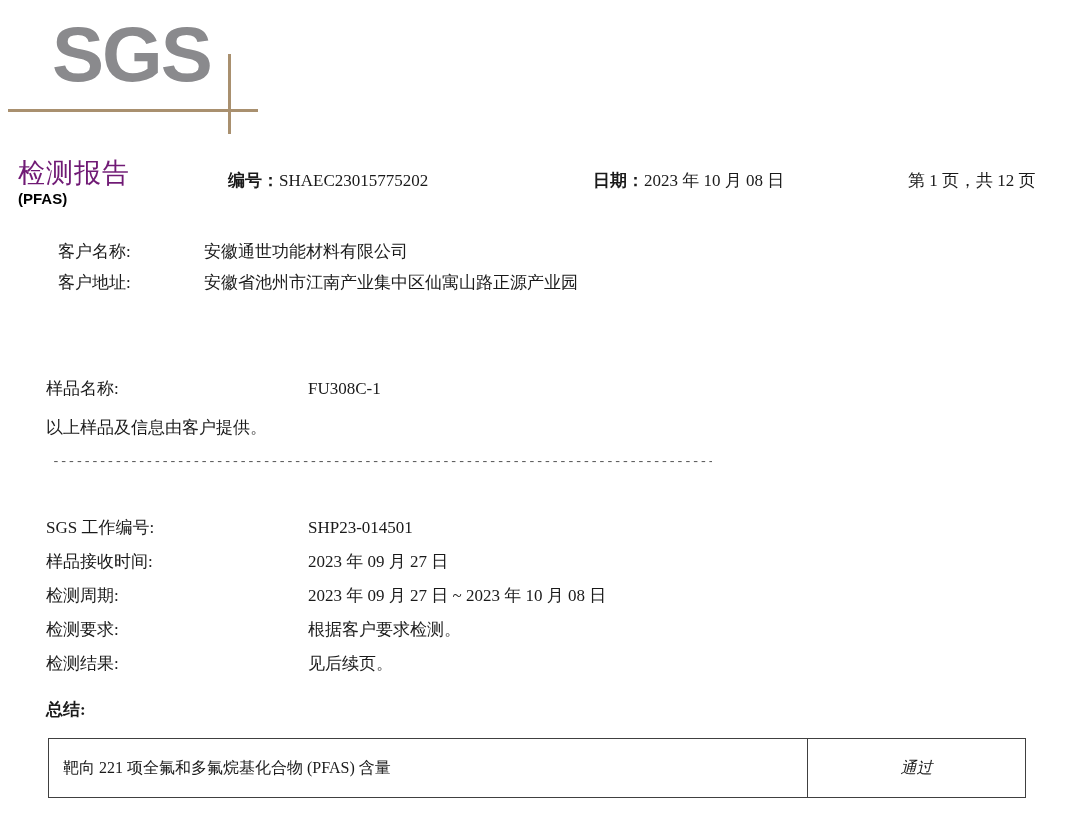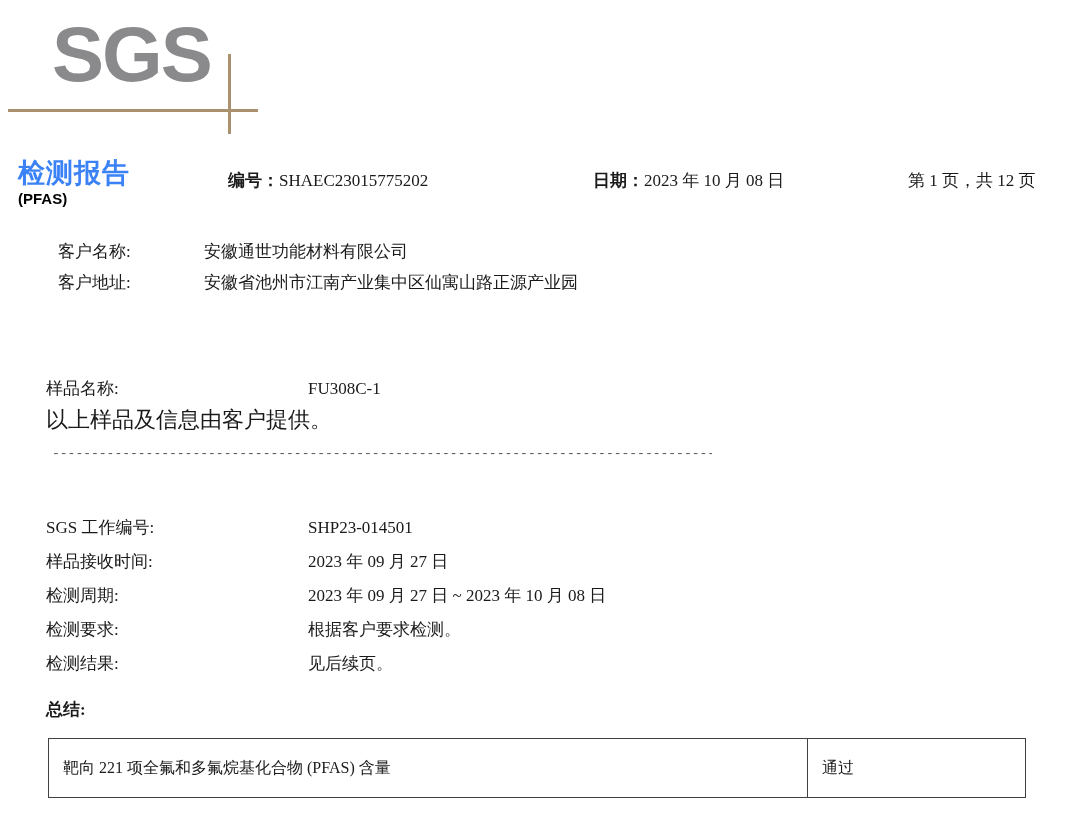--- a/index.html
+++ b/index.html
@@ -52,25 +52,25 @@
 
   
   .title-block {
     position: absolute;
     left: 18px;
     top: 158px;
     width: 190px;
   }
   .doc-title {
     font-family: "Liberation Sans", sans-serif;
-    font-weight: bold;
+    font-weight: normal;
     font-size: 27px;
     letter-spacing: 1px;
     line-height: 30px;
-    color: #3b82f6;
+    color: #701a75;
   }
   .doc-subtitle {
     font-family: "Liberation Sans", sans-serif;
     font-weight: bold;
     font-size: 15px;
     line-height: 18px;
     margin-top: 2px;
     color: #000;
   }
 
@@ -103,21 +103,21 @@
   
   .sample-block {
     position: absolute;
     left: 46px;
     top: 374px;
     font-size: 17px;
     line-height: 30px;
     width: 900px;
   }
   .sample-block .k { display: inline-block; width: 262px; }
-  .sample-note { margin-top: 0; font-size: 22px; }
+  .sample-note { margin-top: 8px; font-size: 17px; }
   .dash-rule {
     margin-top: 4px;
     margin-left: 6px;
     width: 660px;
     color: #555;
     font-size: 13px;
     letter-spacing: 0px;
     white-space: nowrap;
     overflow: hidden;
     font-family: "Liberation Mono", monospace;
@@ -150,21 +150,21 @@
     border-collapse: collapse;
     font-size: 16px;
   }
   .summary-table td {
     border: 1px solid #404040;
     height: 58px;
     padding: 0 14px;
     vertical-align: middle;
   }
   .summary-table td.desc { width: 730px; text-align: left; }
-  .summary-table td.result { text-align: left; }
+  .summary-table td.result { text-align: center; font-style: italic; }
 </style>
 </head>
 <body>
 
 <div class="logo-wrap">
   <div class="logo-text">SGS</div>
   <div class="logo-rule-h"></div>
   <div class="logo-rule-v"></div>
 </div>
 

